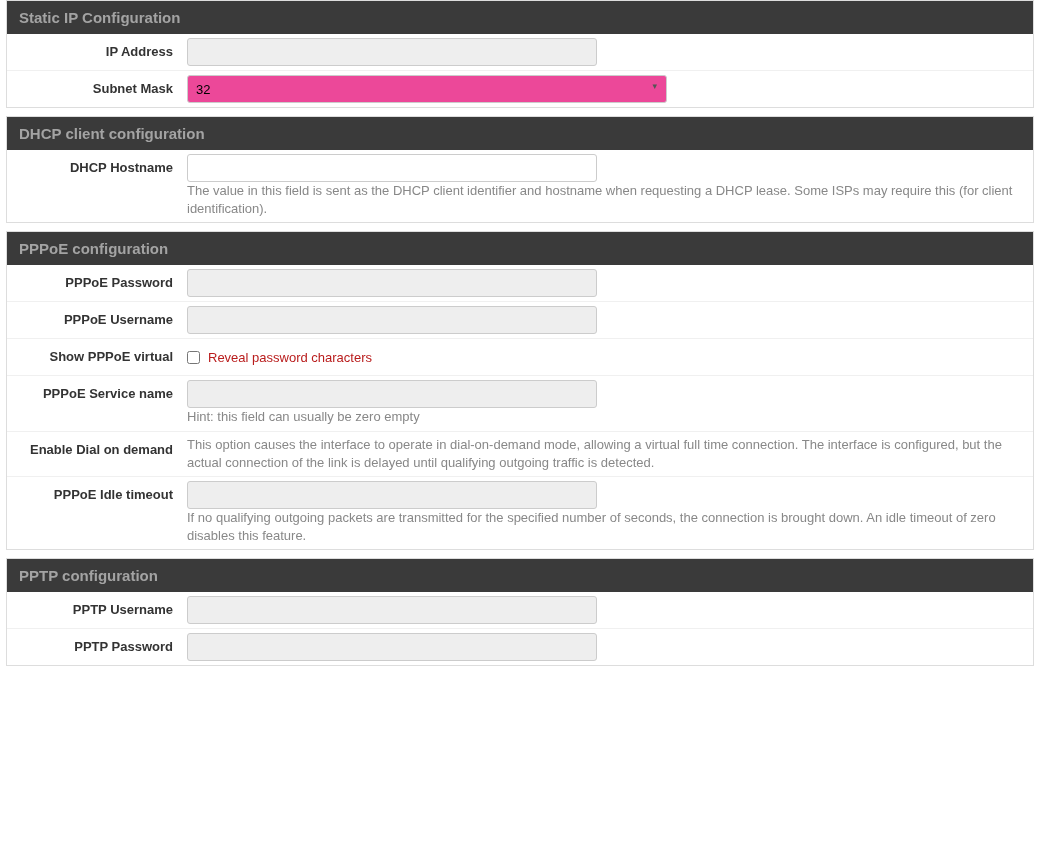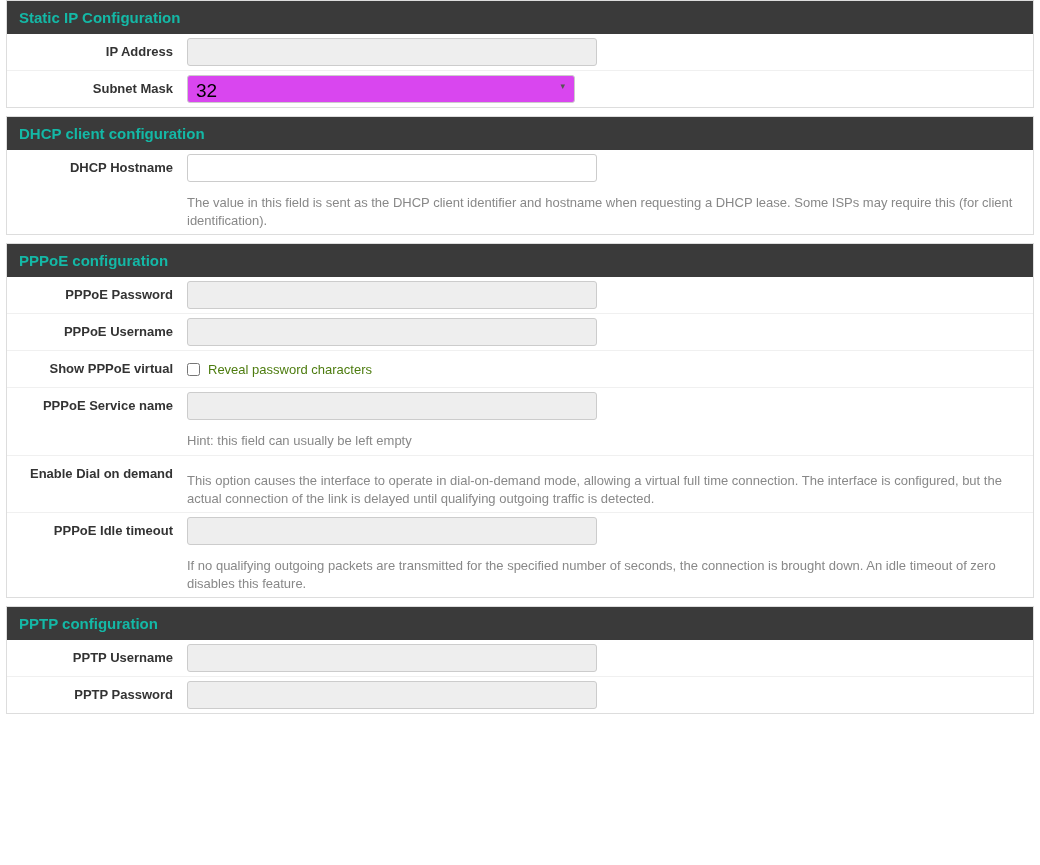--- a/index.html
+++ b/index.html
@@ -10,21 +10,21 @@
     background: #fff;
     width: 1040px;
   }
   .panel {
     border: 1px solid #ddd;
     margin: 0 6px 8px 6px;
     background: #fff;
   }
   .panel-header {
     background: #3a3a3a;
-    color: #14b8a6;
+    color: #a3a3a3;
     padding: 8px 12px;
     font-weight: bold;
     font-size: 15px;
   }
   .form-row {
     display: flex;
     align-items: flex-start;
     padding: 4px 10px;
     border-bottom: 1px solid #f0f0f0;
   }
@@ -47,58 +47,58 @@
     width: 410px;
     height: 28px;
     padding: 4px 8px;
     border: 1px solid #ccc;
     border-radius: 3px;
     background: #eee;
     font-size: 13px;
   }
   .text-input.white { background: #fff; }
   .select-input {
-    width: 388px;
+    width: 480px;
     height: 28px;
     padding: 4px 8px;
     border: 1px solid #ccc;
     border-radius: 3px;
-    background: #d946ef;
-    font-size: 19px;
+    background: #ec4899;
+    font-size: 13px;
     appearance: none;
     position: relative;
   }
   .select-wrap { position: relative; display: inline-block; }
   .select-wrap::after {
     content: "▾";
     position: absolute;
     right: 10px;
     top: 6px;
     font-size: 9px;
     color: #555;
     pointer-events: none;
   }
   .help-text {
     color: #888;
     font-size: 13px;
-    margin-top: 12px;
+    margin-top: 0;
     line-height: 1.4;
     max-width: 840px;
   }
   .checkbox-line {
     display: flex;
     align-items: center;
     gap: 8px;
     height: 28px;
   }
   .checkbox-line input[type="checkbox"] {
     width: 13px; height: 13px;
   }
   .checkbox-label {
-    color: #4d7c0f;
+    color: #b91c1c;
     font-size: 13px;
   }
 </style>
 </head>
 <body>
 
 <div class="panel">
   <div class="panel-header">Static IP Configuration</div>
 
   <div class="form-row">
@@ -157,21 +157,21 @@
         <input type="checkbox" style="">
         <span class="checkbox-label">Reveal password characters</span>
       </div>
     </div>
   </div>
 
   <div class="form-row">
     <div class="form-label">PPPoE Service name</div>
     <div class="form-field">
       <input type="text" class="text-input" value="" style="">
-      <div class="help-text">Hint: this field can usually be left empty</div>
+      <div class="help-text">Hint: this field can usually be zero empty</div>
     </div>
   </div>
 
   <div class="form-row">
     <div class="form-label">Enable Dial on demand</div>
     <div class="form-field">
       <div class="help-text">This option causes the interface to operate in dial-on-demand mode, allowing a virtual full time connection. The interface is configured, but the actual connection of the link is delayed until qualifying outgoing traffic is detected.</div>
     </div>
   </div>
 

